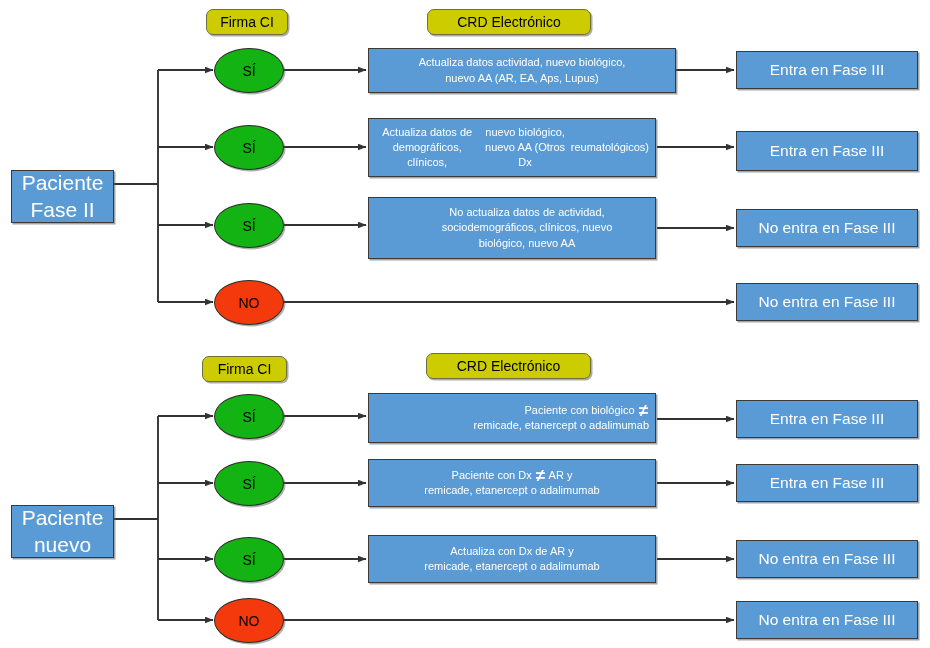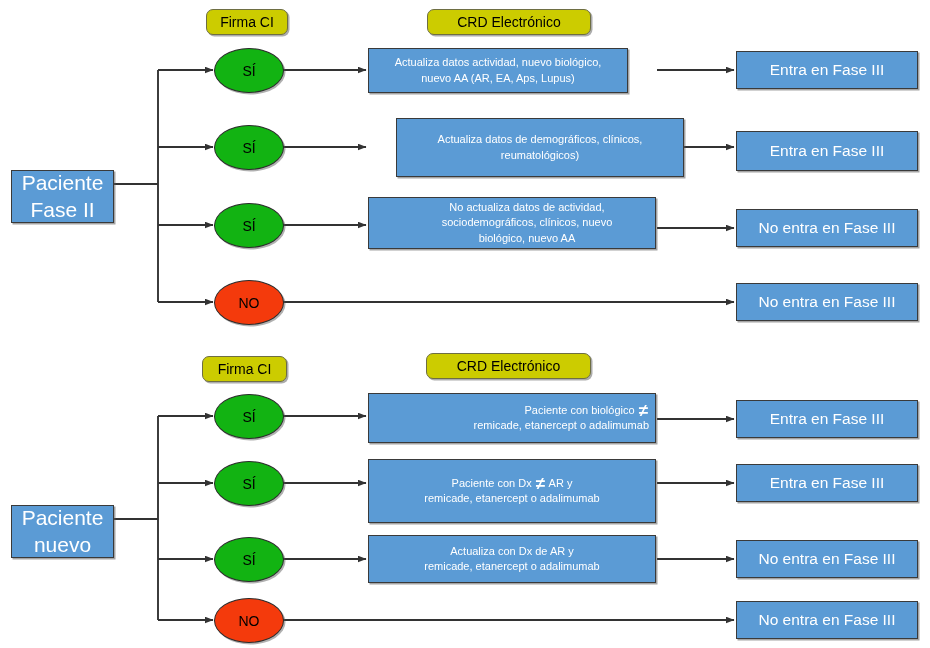--- a/index.html
+++ b/index.html
@@ -89,31 +89,32 @@
   <div class="node box start" style="left:11px;top:158px;width:103px;height:53px;flex-direction:column;">
     <span>Paciente</span>
     <span>Fase II</span>
   </div>
 
   <div class="node ell yes" style="left:214px;top:48px;width:70px;height:45px;">SÍ</div>
   <div class="node ell yes" style="left:214px;top:125px;width:70px;height:45px;">SÍ</div>
   <div class="node ell yes" style="left:214px;top:203px;width:70px;height:45px;">SÍ</div>
   <div class="node ell no" style="left:214px;top:280px;width:70px;height:45px;">NO</div>
 
-  <div class="node box crd" style="left:368px;top:48px;width:260px;height:45px;flex-direction:column;">
+  <div class="node box crd" style="left:368px;top:48px;width:308px;height:45px;flex-direction:column;">
     <span>Actualiza datos actividad, nuevo biológico,</span>
     <span>nuevo AA (AR, EA, Aps, Lupus)</span>
   </div>
 
-  <div class="node box crd" style="left:368px;top:118px;width:288px;height:59px;flex-direction:column;margin-left:28px;">
+  <div class="node box crd" style="left:368px;top:118px;width:288px;height:59px;flex-direction:row;">
     <span>Actualiza datos de demográficos, clínicos,</span>
+    <span>nuevo biológico, nuevo AA (Otros Dx</span>
     <span>reumatológicos)</span>
   </div>
 
-  <div class="node box crd" style="left:368px;top:197px;width:288px;height:52px;flex-direction:column;padding-left:36px;">
+  <div class="node box crd" style="left:368px;top:197px;width:288px;height:62px;flex-direction:column;padding-left:36px;">
     <span>No actualiza datos de actividad,</span>
     <span>sociodemográficos, clínicos, nuevo</span>
     <span>biológico, nuevo AA</span>
   </div>
 
   <div class="node box terminal" style="left:736px;top:51px;width:182px;height:38px;">Entra en Fase III</div>
   <div class="node box terminal" style="left:736px;top:131px;width:182px;height:40px;">Entra en Fase III</div>
   <div class="node box terminal" style="left:736px;top:209px;width:182px;height:38px;">No entra en Fase III</div>
   <div class="node box terminal" style="left:736px;top:283px;width:182px;height:38px;">No entra en Fase III</div>
 
@@ -131,21 +132,21 @@
   <div class="node ell yes" style="left:214px;top:537px;width:70px;height:45px;">SÍ</div>
   <div class="node ell no" style="left:214px;top:598px;width:70px;height:45px;">NO</div>
 
   <div class="node box crd" style="left:368px;top:393px;width:288px;height:50px;flex-direction:column;align-items:flex-end;">
     <span>
       <span>Paciente con biológico </span><span class="neq">≠</span><span></span>
     </span>
     <span>remicade, etanercept o adalimumab</span>
   </div>
 
-  <div class="node box crd" style="left:368px;top:459px;width:288px;height:64px;flex-direction:column;">
+  <div class="node box crd" style="left:368px;top:459px;width:288px;height:48px;flex-direction:column;">
     <span>
       <span>Paciente con Dx </span><span class="neq">≠</span><span> AR y</span>
     </span>
     <span>remicade, etanercept o adalimumab</span>
   </div>
 
   <div class="node box crd" style="left:368px;top:535px;width:288px;height:48px;flex-direction:column;">
     <span>Actualiza con Dx de AR y</span>
     <span>remicade, etanercept o adalimumab</span>
   </div>

